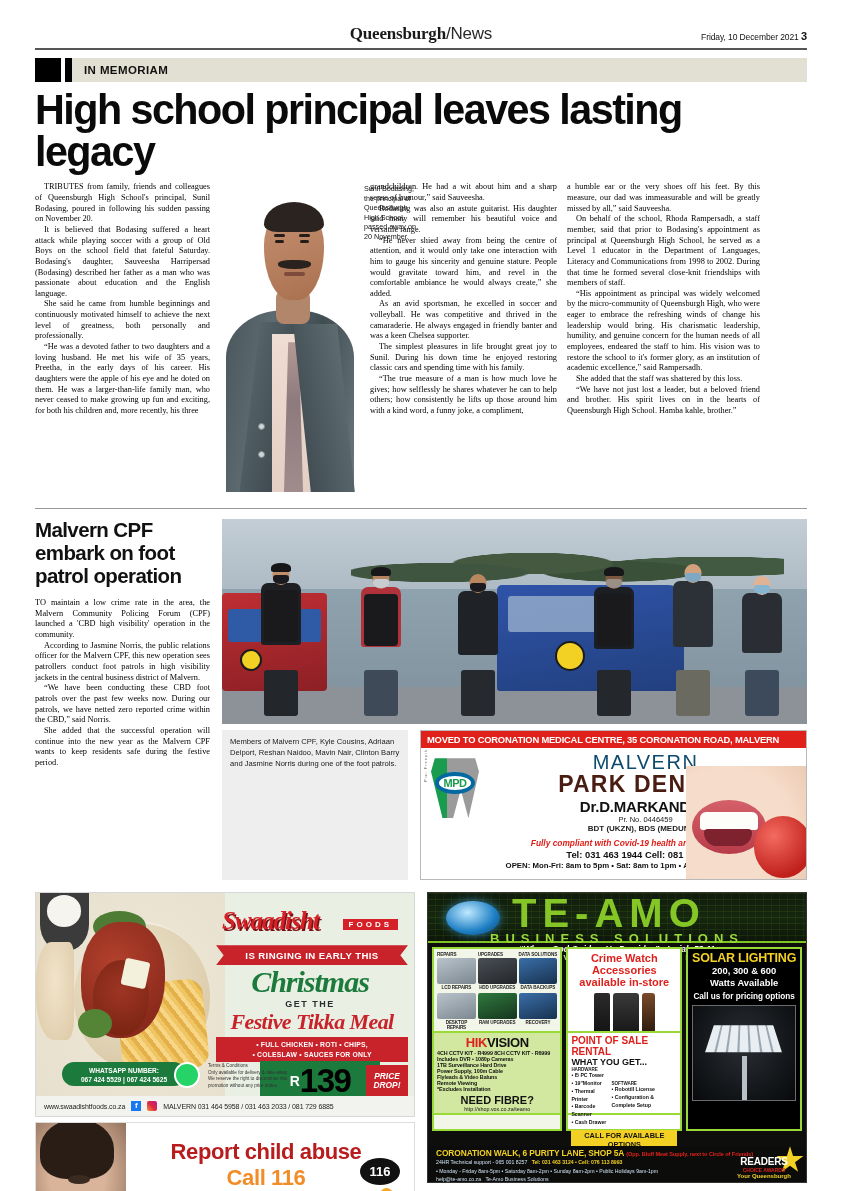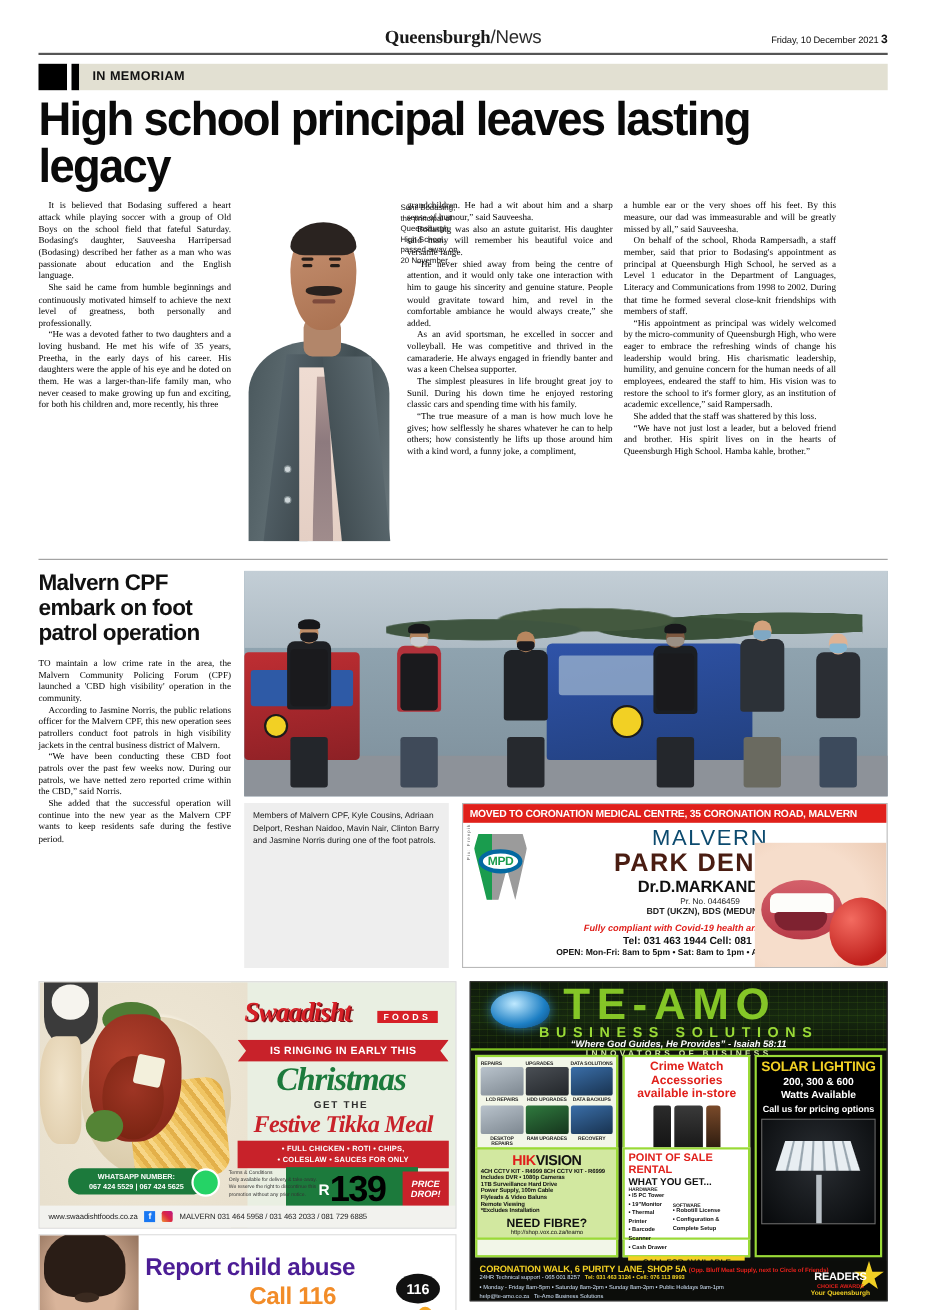--- a/index.html
+++ b/index.html
@@ -361,42 +361,42 @@
     background:#fff; border:1px solid #ddd;
     font-family:"Liberation Sans", sans-serif;
   }
   .cl-photo {
     position:absolute; left:0; top:0; width:90px; height:100%;
     background: radial-gradient(ellipse at 46% 46%, #d9b49a 0 40%, #8a6a55 100%);
   }
   .cl-hair { position:absolute; left:4px; top:-4px; width:74px; height:60px; background:#2a1d16; border-radius:50% 50% 36% 36%; }
   .cl-eye { position:absolute; left:32px; top:52px; width:22px; height:9px; background:#3a2a20; border-radius:50%; }
   .cl-t1 {
-    position:absolute; left:96px; top:16px; width:268px; text-align:left;
-    font-size:22px; font-weight:bold; color:#4c1d95; letter-spacing:-0.4px;
+    position:absolute; left:96px; top:16px; width:268px; text-align:center;
+    font-size:22px; font-weight:bold; color:#b91c1c; letter-spacing:-0.4px;
   }
   .cl-t2 {
     position:absolute; left:96px; top:42px; width:268px; text-align:center;
     font-size:22px; font-weight:bold; color:#f28c28; letter-spacing:-0.4px;
   }
   .cl-bub {
     position:absolute; right:14px; bottom:54px; width:40px; height:27px;
     background:#111; border-radius:50%; color:#fff; font-size:13px; font-weight:bold;
     display:flex; align-items:center; justify-content:center;
   }
   .cl-fighead { position:absolute; right:21px; bottom:38px; width:13px; height:13px; border-radius:50%; background:#f5a623;}
 
   
   .ad-teamo {
     margin-top:6px; height:291px; position:relative; overflow:hidden;
     background:#0e0f0c; border:1px solid #333;
     font-family:"Liberation Sans", sans-serif;
   }
   .tm-head {
-    height:62px; position:relative;
+    height:50px; position:relative;
     background: linear-gradient(180deg,#0f1a0c 0%, #16280f 50%, #0d160a 100%);
     border-bottom:2px solid #7fc421;
   }
   .tm-circuit {
     position:absolute; inset:0; opacity:.5;
     background:
       repeating-linear-gradient(0deg, transparent 0 5px, rgba(127,196,33,.22) 5px 6px),
       repeating-linear-gradient(90deg, transparent 0 7px, rgba(127,196,33,.15) 7px 8px);
   }
   .tm-logo {
@@ -506,20 +506,21 @@
     <div class="band-gap"></div>
     <div class="band-sq2"></div>
     <div class="band-body">IN MEMORIAM</div>
   </div>
 
   <h1 class="headline">High school principal leaves lasting legacy</h1>
 
   <div class="art1">
 
     <div class="col c1">
+      <p>TRIBUTES from family, friends and colleagues of Queensburgh High School's principal, Sunil Bodasing, poured in following his sudden passing on November 20.</p>
       <p>It is believed that Bodasing suffered a heart attack while playing soccer with a group of Old Boys on the school field that fateful Saturday. Bodasing's daughter, Sauveesha Harripersad (Bodasing) described her father as a man who was passionate about education and the English language.</p>
       <p>She said he came from humble beginnings and continuously motivated himself to achieve the next level of greatness, both personally and professionally.</p>
       <p>“He was a devoted father to two daughters and a loving husband. He met his wife of 35 years, Preetha, in the early days of his career. His daughters were the apple of his eye and he doted on them. He was a larger-than-life family man, who never ceased to make growing up fun and exciting, for both his children and, more recently, his three</p>
     </div>
 
     <div class="photo-wrap">
       <div class="portrait">
         <div class="p-body"></div>
         <div class="p-lapelL"></div>
         <div class="p-shirt"></div>

